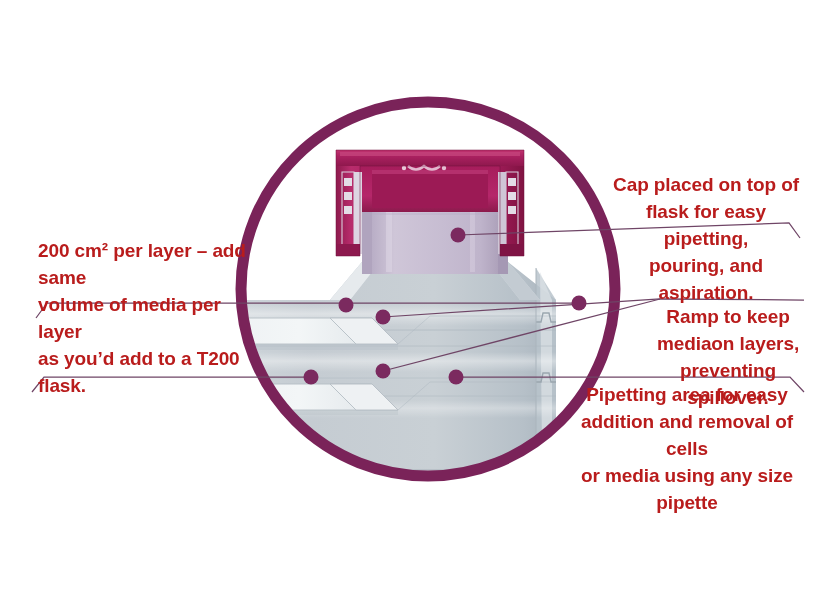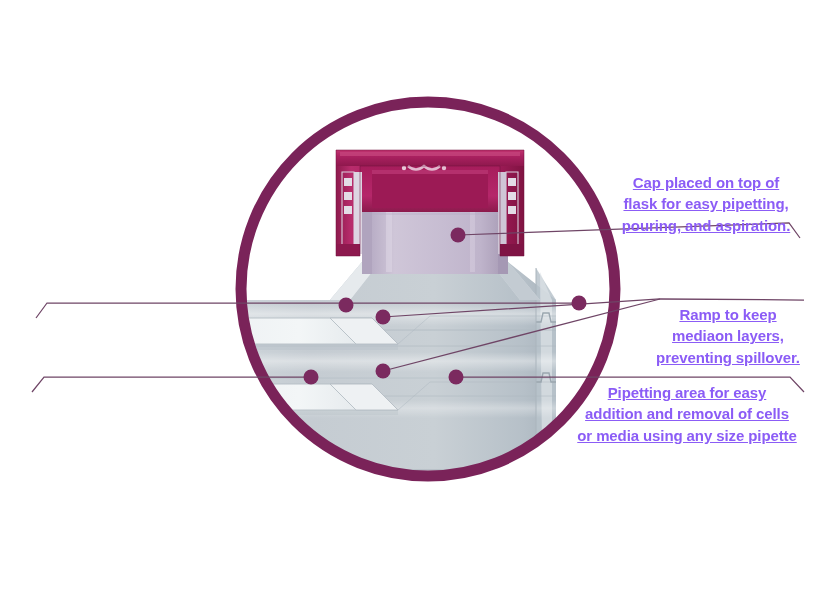--- a/index.html
+++ b/index.html
@@ -18,28 +18,27 @@
   }
   #art {
     position: absolute;
     left: 0;
     top: 0;
     width: 816px;
     height: 605px;
   }
   .callout {
     position: absolute;
-    color: #8b5cf6;
+    color: #b91c1c;
     font-family: "Liberation Sans", sans-serif;
-    font-size: 15px;
+    font-size: 19px;
     line-height: 1.42;
     font-weight: 600;
     letter-spacing: -0.1px;
     white-space: pre-line;
-    text-decoration: underline;
   }
   .callout.left  { text-align: left; }
   .callout.center{ text-align: center; }
 
   #c-topleft    { left: 38px;  top: 238px; width: 220px; }
   #c-bottomleft { left: 38px;  top: 382px; width: 230px; }
   #c-topright   { left: 608px; top: 172px; width: 196px; text-align: center; }
   #c-midright   { left: 652px; top: 266px; width: 152px; text-align: center; margin-top: 38px; }
   #c-bottomright{ left: 570px; top: 382px; width: 234px; text-align: center; }
 </style>
@@ -255,20 +254,23 @@
       <circle cx="458" cy="235" r="7.5"></circle>
       <circle cx="346" cy="305" r="7.5"></circle>
       <circle cx="383" cy="317" r="7.5"></circle>
       <circle cx="311" cy="377" r="7.5"></circle>
       <circle cx="383" cy="371" r="7.5"></circle>
       <circle cx="456" cy="377" r="7.5"></circle>
       <circle cx="579" cy="303" r="7.5"></circle>
     </g>
   </svg>
 
+  <div class="callout left" id="c-topleft">200 cm² per layer – add same
+volume of media per layer
+as you’d add to a T200 flask.</div>
 
 
   <div class="callout center" id="c-topright">Cap placed on top of
 flask for easy pipetting,
 pouring, and aspiration.</div>
 
   <div class="callout center" id="c-midright">Ramp to keep
 mediaon layers,
 preventing spillover.</div>
 

